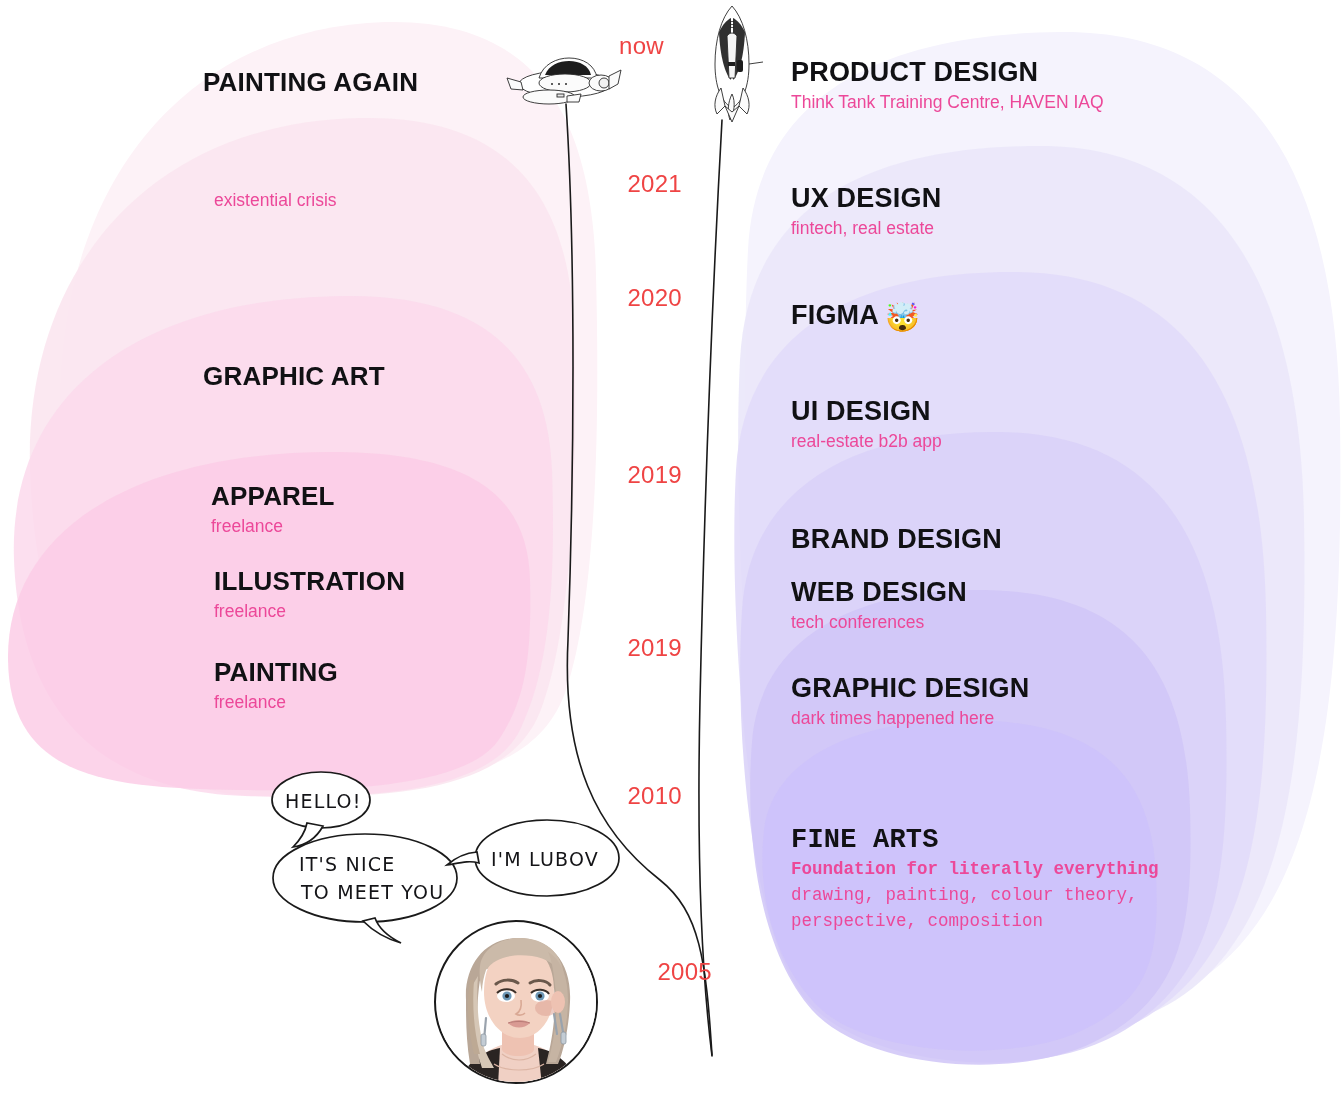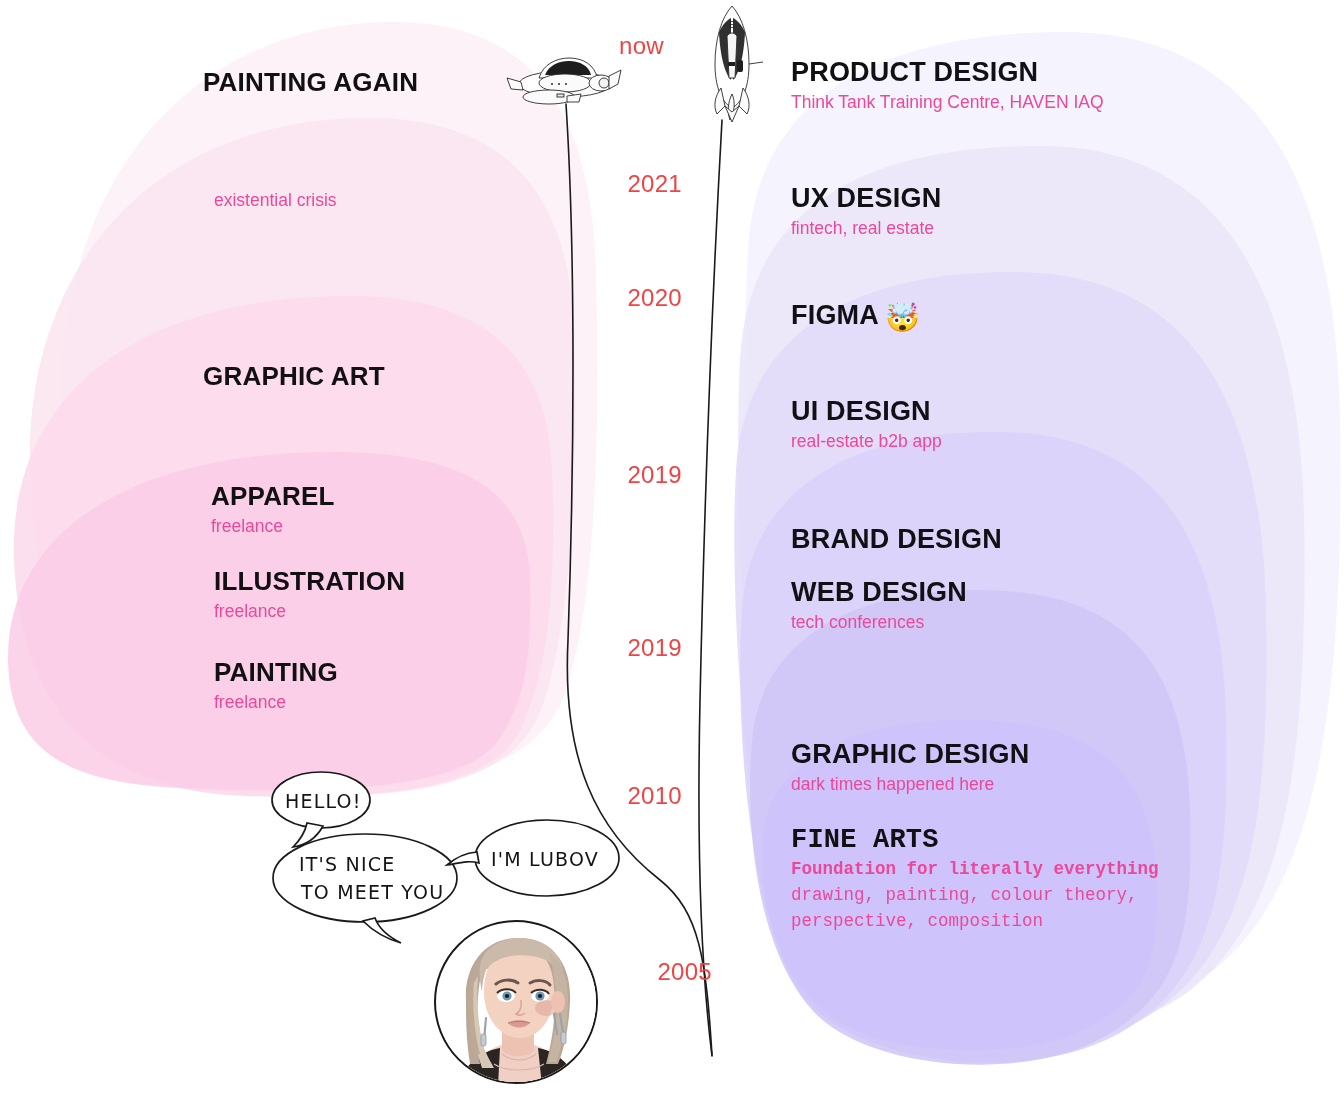--- a/index.html
+++ b/index.html
@@ -251,21 +251,21 @@
 
   <div class="entry" style="left:791px; top:524px;">
     <div class="title">BRAND DESIGN</div>
   </div>
 
   <div class="entry" style="left:791px; top:577px;">
     <div class="title">WEB DESIGN</div>
     <div class="subtitle">tech conferences</div>
   </div>
 
-  <div class="entry" style="left:791px; top:739px;">
+  <div class="entry" style="left:791px; top:673px;">
     <div class="title">GRAPHIC DESIGN</div>
     <div class="subtitle">dark times happened here</div>
   </div>
 
   <div class="entry" style="left:791px; top:825px;font-family:Liberation Mono, monospace;">
     <div class="title">FINE ARTS</div>
     <div class="subtitle bold">Foundation for literally everything</div>
     <div class="subtitle">drawing, painting, colour theory,</div>
     <div class="subtitle">perspective, composition</div>
   </div>

